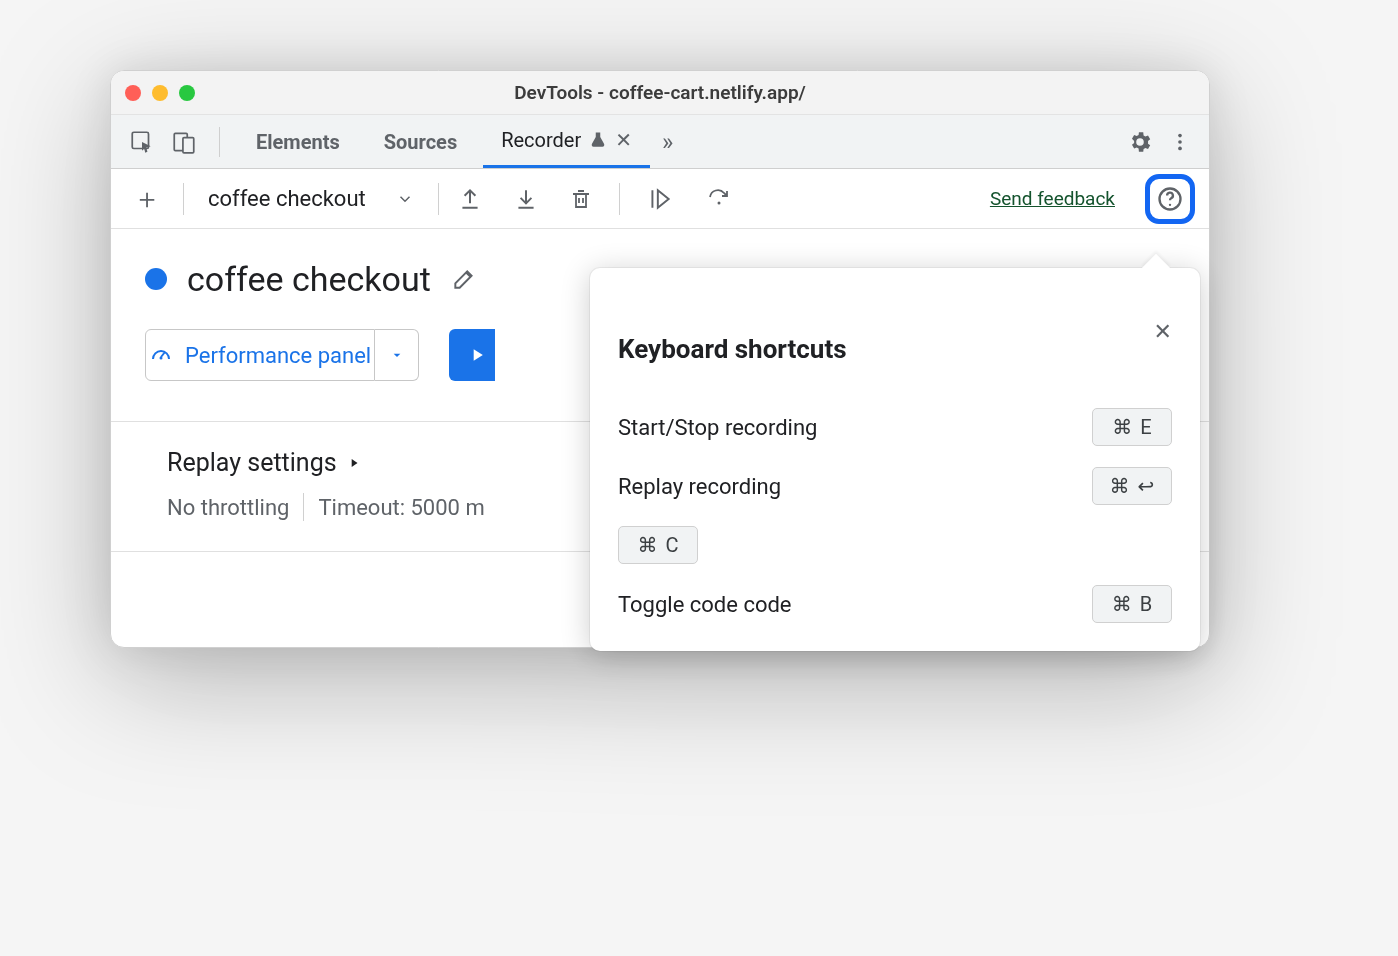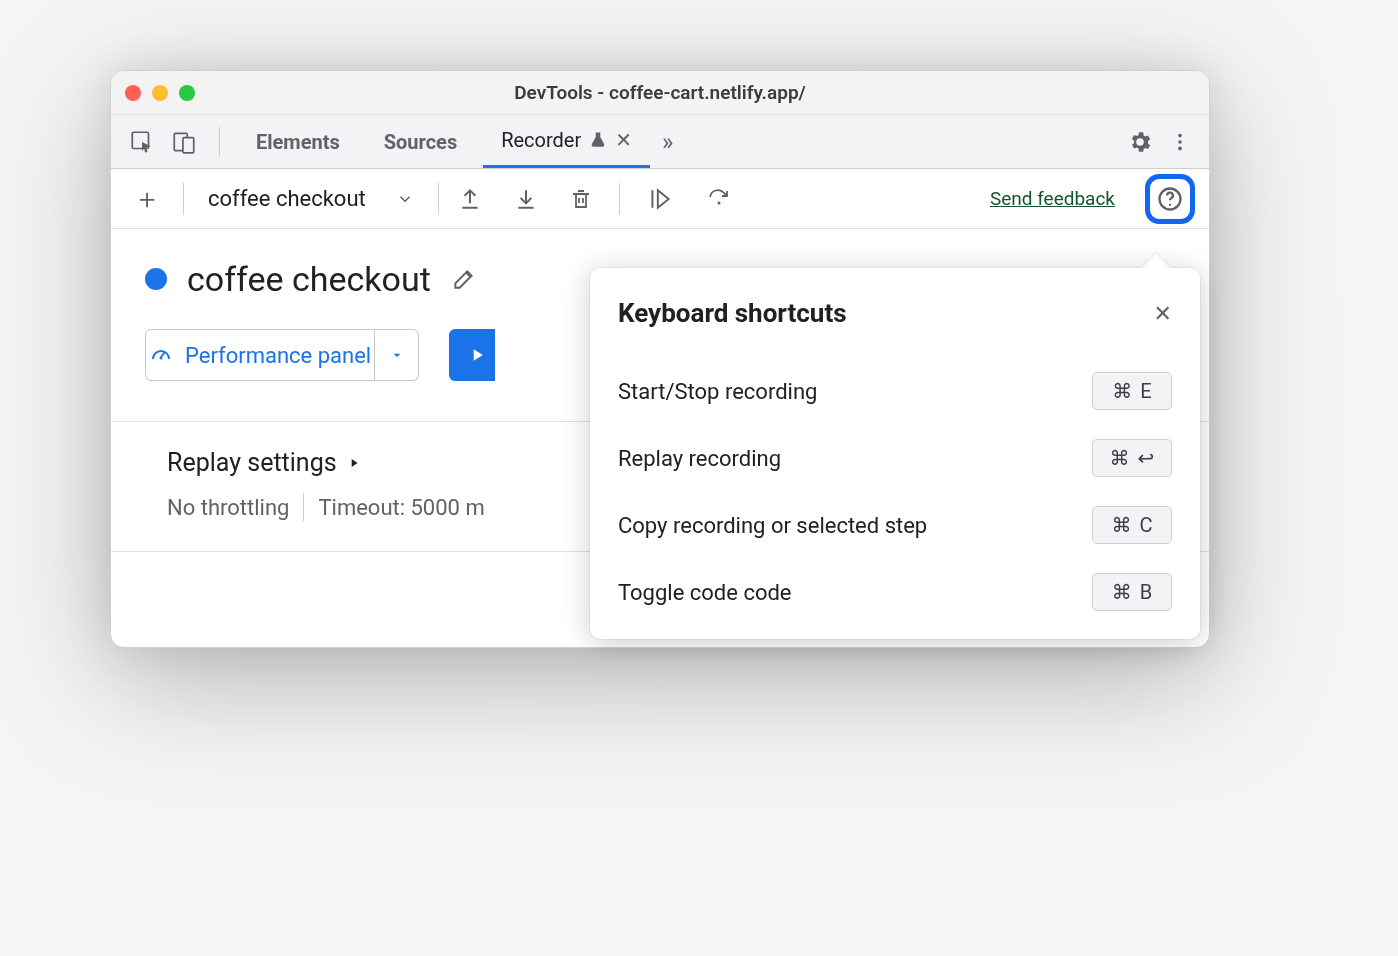--- a/index.html
+++ b/index.html
@@ -168,23 +168,23 @@
   .popover::before {
     content:'';
     position:absolute;
     top:-10px; right:34px;
     width:20px; height:20px;
     background:#fff;
     transform: rotate(45deg);
     box-shadow: -2px -2px 3px rgba(0,0,0,0.05);
   }
   .pop-head { display:flex; align-items:center; justify-content:space-between; }
-  .pop-title { font-size:26px; font-weight:700; color:#202124; }
+  .pop-title { font-size:26px; font-weight:700; color:#202124;margin-top:36px; }
   .pop-close { color:#5f6368; cursor:pointer; font-size:22px; }
-  .pop-list { margin-top: 44px; display:flex; flex-direction:column; gap:29px; }
+  .pop-list { margin-top: 44px; display:flex; flex-direction:column; gap:21px; }
   .pop-row { display:flex; align-items:center; justify-content:space-between; }
   .pop-label { font-size:22px; color:#202124; }
   .pop-key {
     border:1px solid #d0d0d0; background:#f1f3f4; border-radius:5px;
     padding: 6px 12px; font-size:20px; color:#3c4043;
     display:flex; gap:8px; align-items:center;
     min-width:80px; justify-content:center;
   }
   svg { display:block; }
 </style>
@@ -365,21 +365,20 @@
         </div>
       </div>
       <div class="pop-row">
         <div class="pop-label">Replay recording</div>
         <div class="pop-key">
           <span>⌘</span>
           <span>↩</span>
         </div>
       </div>
       <div class="pop-row">
-        <div class="pop-label">Copy recording or selected step</div>
         <div class="pop-key">
           <span>⌘</span>
           <span>C</span>
         </div>
       </div>
       <div class="pop-row">
         <div class="pop-label">Toggle code code</div>
         <div class="pop-key">
           <span>⌘</span>
           <span>B</span>

